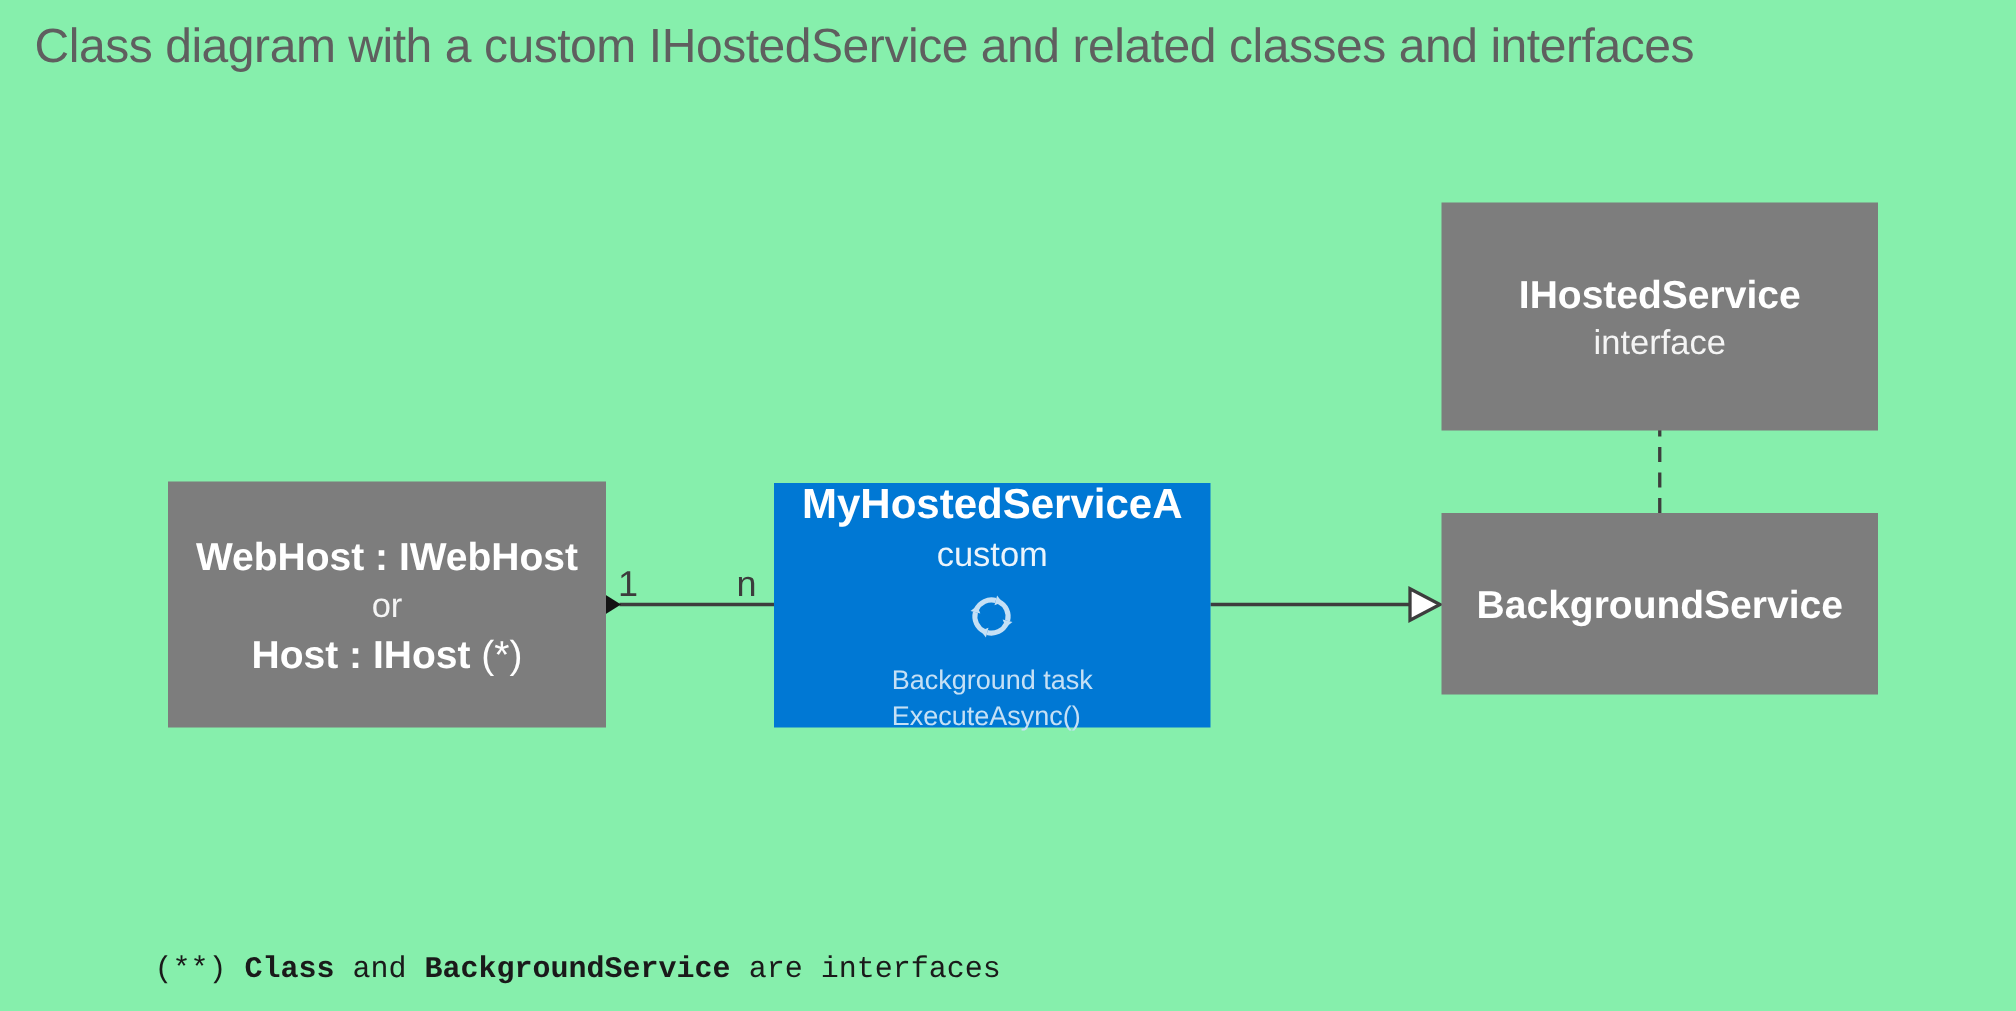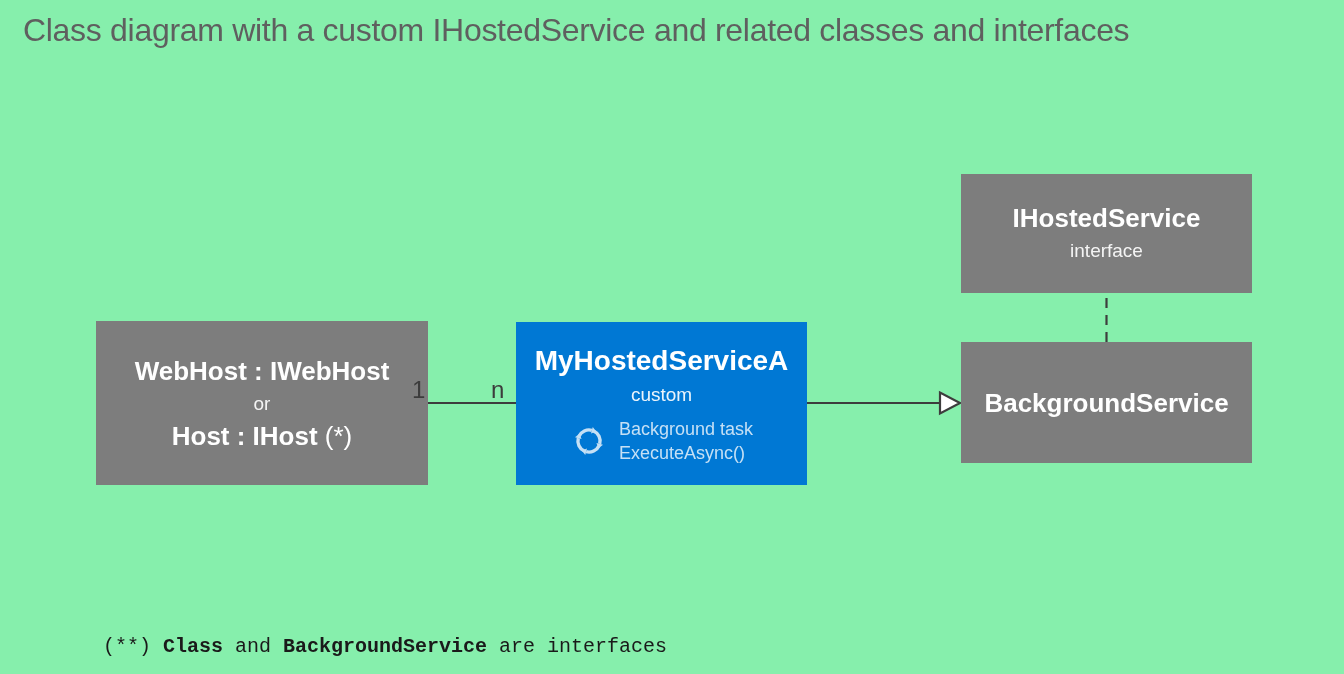--- a/index.html
+++ b/index.html
@@ -27,32 +27,33 @@
     display: flex;
     flex-direction: column;
     align-items: center;
     justify-content: center;
     text-align: center;
     color: var(--color-box_text, #ffffff);
   }
   .box.gray { background: var(--color-box_gray, #7d7d7d); }
   .box.blue { background: var(--color-accent_blue, #0078d4); }
   .box .name { font-weight: 700; font-size: 26px; line-height: 34px; white-space: nowrap; }
-  .box .sub  { font-weight: 400; font-size: 19px; line-height: 31px; opacity: 0.92; white-space: nowrap; }
+  .box .sub  { font-weight: 400; font-size: 23px; line-height: 31px; opacity: 0.92; white-space: nowrap; }
   .box .reg  { font-weight: 400; }
-  #box-interface  { left: 961px; top: 135px; width: 291px; height: 119px; margin-top: 39px; }
-  #box-host       { left: 96px; top: 321px; width: 332px; height: 164px; }
+  #box-interface  { left: 961px; top: 135px; width: 291px; height: 152px; }
+  #box-host       { left: 112px; top: 321px; width: 292px; height: 164px; }
   #box-service    { left: 516px; top: 322px; width: 291px; height: 163px; }
   #box-background { left: 961px; top: 342px; width: 291px; height: 121px; }
   #box-service .name { font-size: 28px; line-height: 36px; }
   .detail-row {
     display: flex;
     align-items: center;
     gap: 11px;
     margin-top: 7px;
+    flex-direction: column;
   }
   .detail-text {
     text-align: left;
     font-size: 18px;
     line-height: 24px;
     color: var(--color-detail_text, #c5e0f5);
   }
   .sync-icon .arc  { stroke: var(--color-detail_text, #c5e0f5); stroke-width: 3.2; fill: none; }
   .sync-icon .head { fill: var(--color-detail_text, #c5e0f5); }
   

